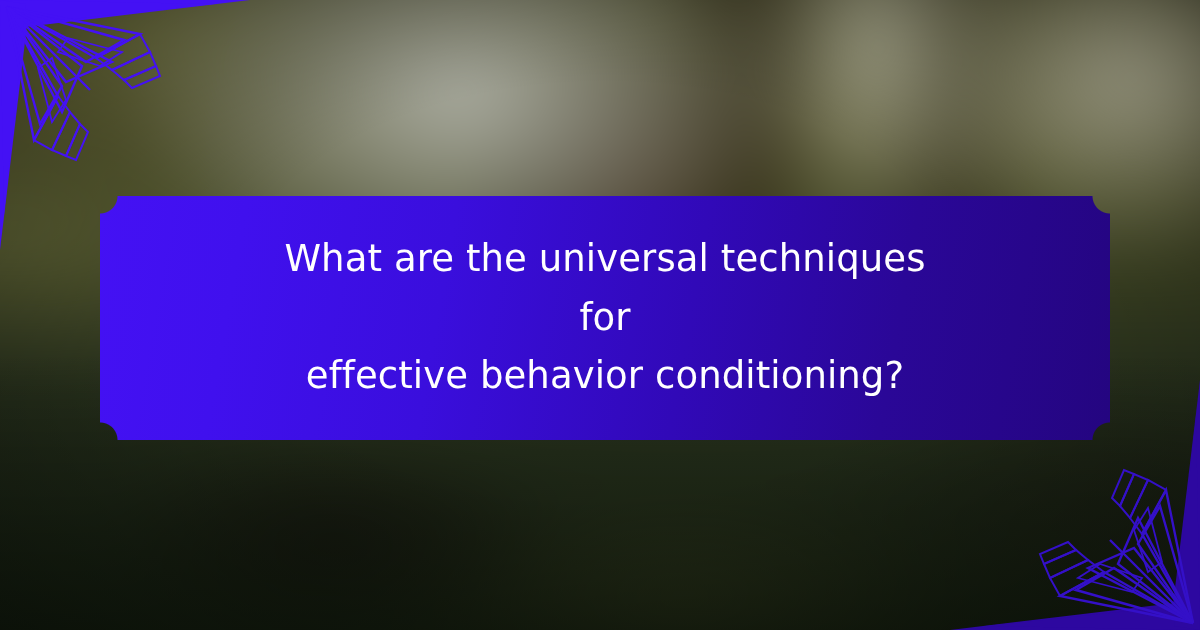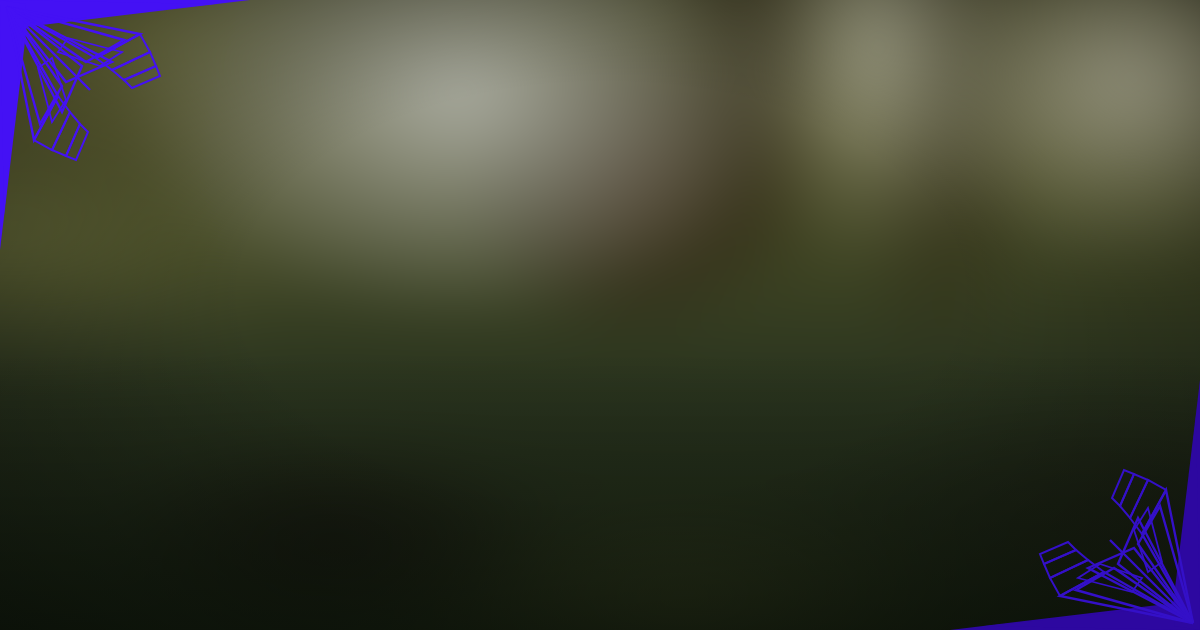--- a/index.html
+++ b/index.html
@@ -169,14 +169,18 @@
         <path d="M124,80 L156,66 L160,76 L132,88 Z"></path>
         <path d="M80,124 L66,156 L76,160 L88,132 Z"></path>
       </g>
       <g fill="none" stroke="#3410c8" stroke-width="1.8">
         <path d="M68,38 L122,52 L100,66 L58,52 Z"></path>
         <path d="M38,68 L52,122 L66,100 L52,58 Z"></path>
       </g>
     </g>
   </svg>
 
+  <div class="card">
+    <div class="card-title">What are the universal techniques for
+effective behavior conditioning?</div>
+  </div>
 
 </div>
 
 </body></html>

